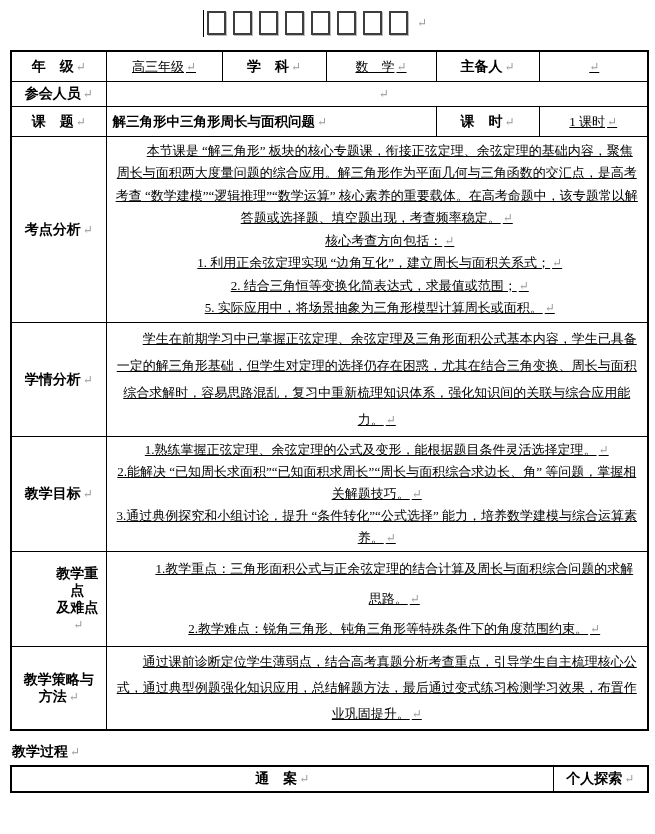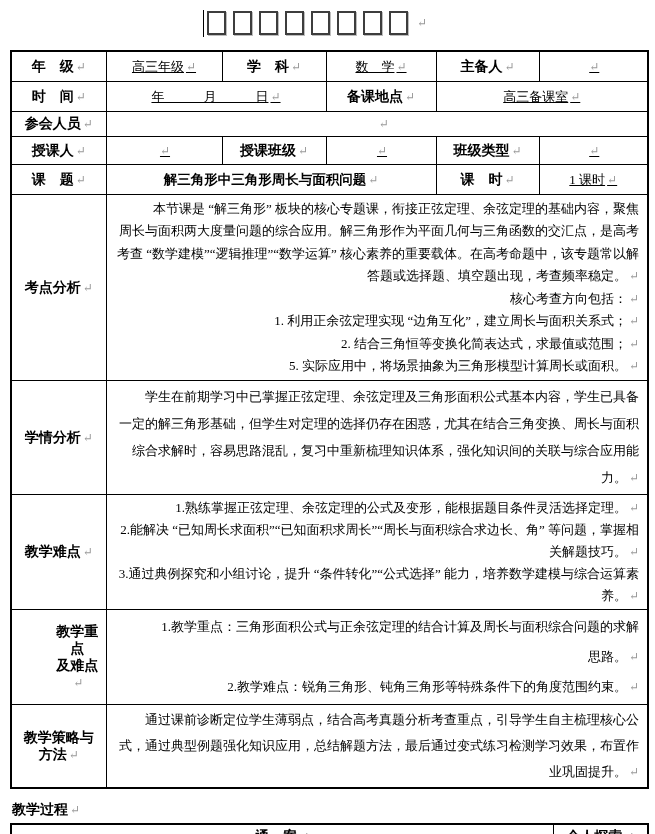--- a/index.html
+++ b/index.html
@@ -15,26 +15,26 @@
   
   .pm{color:#9a9a9a;font-size:12px;margin-left:2px;font-weight:normal;}
 
   
   table{border-collapse:collapse;table-layout:fixed;margin-left:10px;width:637px;}
   .tbl{border:2px solid #000;}
   td{border:1px solid #000;padding:0 6px;font-size:13px;overflow:hidden;margin-top:28px;}
   .lbl{font-weight:bold;text-align:center;font-size:14px;white-space:pre-line;line-height:17px;}
   .val{text-align:center;text-decoration:underline;}
   .val-left{text-align:left;padding-left:18px;}
-  .topic{font-weight:bold;text-align:center;font-size:13.5px;}
+  .topic{font-weight:bold;font-size:13.5px;}
 
   .r1 td{height:29px;} .r2 td{height:29px;} .r3 td{height:24px;text-align:center;}
   .r4 td{height:27px;} .r5 td{height:29px;}
 
-  .content{text-align:right;vertical-align:middle;padding:2px 8px;}
+  .content{text-align:center;vertical-align:middle;padding:2px 8px;text-decoration:underline;}
   .content p{margin:0;}
   .indent{text-indent:2em;}
   .item-indent{padding-left:6px;}
   .row-exam td{height:181px;}      .sec-exam p{line-height:22.5px;}
   .row-student td{height:85px;}    .sec-student p{line-height:27px;}
   .row-objectives td{height:110px;}.sec-objectives p{line-height:22px;}
   .row-focus td{height:71px;padding-left:43px;}      .sec-focus p{line-height:30px;}
   .row-strategy td{height:55px;}   .sec-strategy p{line-height:26px;}
 
   
@@ -71,37 +71,23 @@
     </colgroup>
     <tbody>
         <tr class="r1">
       <td class="lbl"><span>年　级</span><span class="pm">↵</span></td>
       <td class="val"><span>高三年级</span><span class="pm">↵</span></td>
       <td class="lbl"><span>学　科</span><span class="pm">↵</span></td>
       <td class="val"><span>数　学</span><span class="pm">↵</span></td>
       <td class="lbl"><span>主备人</span><span class="pm">↵</span></td>
       <td class="val"><span class="pm">↵</span></td>
     </tr>
-    <tr class="r2">
-      <td class="lbl"><span>时　间</span><span class="pm">↵</span></td>
-      <td class="val" colspan="2"><span>年　　　月　　　日</span><span class="pm">↵</span></td>
-      <td class="lbl"><span>备课地点</span><span class="pm">↵</span></td>
-      <td class="val" colspan="2"><span>高三备课室</span><span class="pm">↵</span></td>
-    </tr>
     <tr class="r3">
       <td class="lbl"><span>参会人员</span><span class="pm">↵</span></td>
       <td class="val-left" colspan="5"><span class="pm">↵</span></td>
-    </tr>
-    <tr class="r4">
-      <td class="lbl"><span>授课人</span><span class="pm">↵</span></td>
-      <td class="val"><span class="pm">↵</span></td>
-      <td class="lbl"><span>授课班级</span><span class="pm">↵</span></td>
-      <td class="val"><span class="pm">↵</span></td>
-      <td class="lbl"><span>班级类型</span><span class="pm">↵</span></td>
-      <td class="val"><span class="pm">↵</span></td>
     </tr>
     <tr class="r5">
       <td class="lbl"><span>课　题</span><span class="pm">↵</span></td>
       <td class="topic" colspan="3"><span>解三角形中三角形周长与面积问题</span><span class="pm">↵</span></td>
       <td class="lbl"><span>课　时</span><span class="pm">↵</span></td>
       <td class="val"><span>1 课时</span><span class="pm">↵</span></td>
     </tr>
 
     <tr class="row-exam">
       <td class="lbl"><span>考点分析</span><span class="pm">↵</span></td>
@@ -113,21 +99,21 @@
         <p class="item-indent"><span>5. 实际应用中，将场景抽象为三角形模型计算周长或面积。</span><span class="pm">↵</span></p>
       </td>
     </tr>
     <tr class="row-student">
       <td class="lbl"><span>学情分析</span><span class="pm">↵</span></td>
       <td class="content sec-student" colspan="5">
         <p class="indent"><span>学生在前期学习中已掌握正弦定理、余弦定理及三角形面积公式基本内容，学生已具备一定的解三角形基础，但学生对定理的选择仍存在困惑，尤其在结合三角变换、周长与面积综合求解时，容易思路混乱，复习中重新梳理知识体系，强化知识间的关联与综合应用能力。</span><span class="pm">↵</span></p>
       </td>
     </tr>
     <tr class="row-objectives">
-      <td class="lbl"><span>教学难点</span><span class="pm">↵</span></td>
+      <td class="lbl"><span>教学目标</span><span class="pm">↵</span></td>
       <td class="content sec-objectives" colspan="5">
         <p><span>1.熟练掌握正弦定理、余弦定理的公式及变形，能根据题目条件灵活选择定理。</span><span class="pm">↵</span></p>
         <p><span>2.能解决 “已知周长求面积”“已知面积求周长”“周长与面积综合求边长、角” 等问题，掌握相关解题技巧。</span><span class="pm">↵</span></p>
         <p><span>3.通过典例探究和小组讨论，提升 “条件转化”“公式选择” 能力，培养数学建模与综合运算素养。</span><span class="pm">↵</span></p>
       </td>
     </tr>
     <tr class="row-focus">
       <td class="lbl"><span>教学重点
 及难点</span><span class="pm">↵</span></td>
       <td class="content sec-focus" colspan="5">

